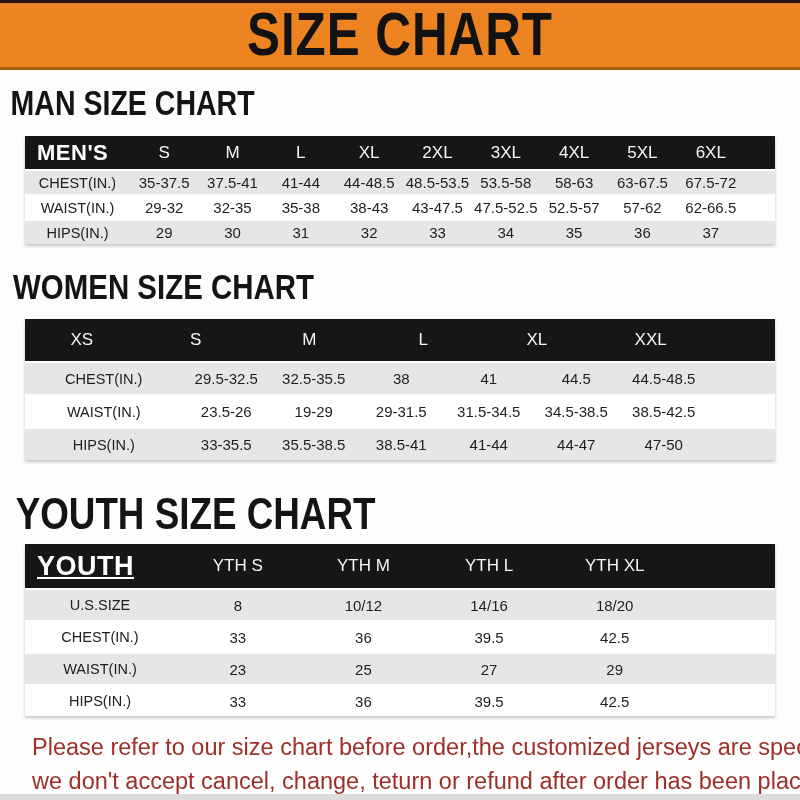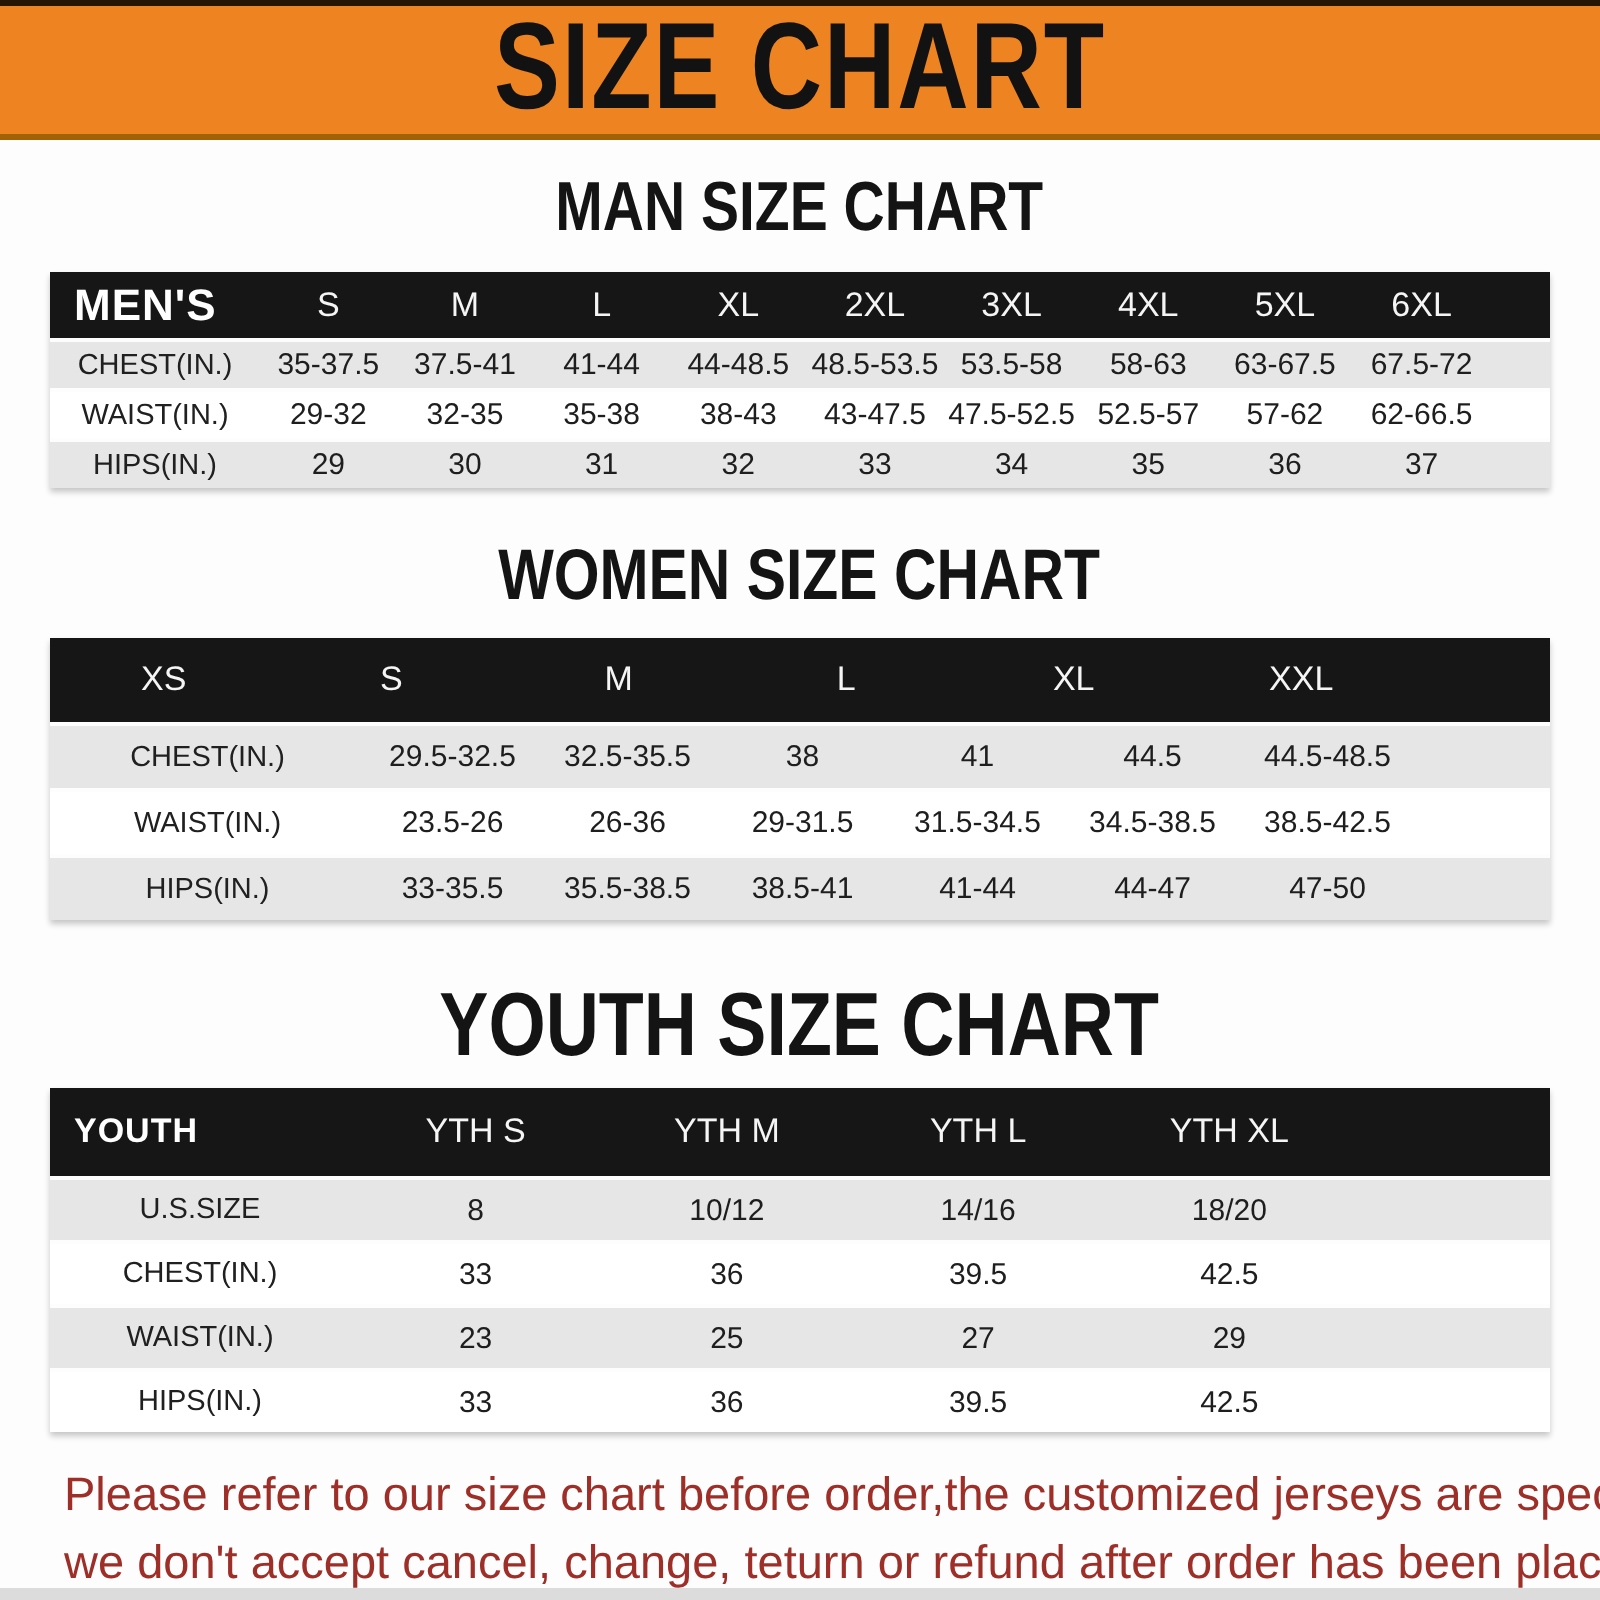--- a/index.html
+++ b/index.html
@@ -27,21 +27,21 @@
   .banner-title{
     margin:0;
     font-size:52px;font-weight:bold;color:#121212;
     letter-spacing:1px;
     transform:scale(0.95,1.18);
     transform-origin:center;
     white-space:nowrap;
   }
   
   .section-heading{
-    margin:0;text-align:center;font-weight:bold;color:#141414;
+    margin:0;text-align:left;font-weight:bold;color:#141414;
   }
   .section-heading .inner{
     display:inline-block;
     transform:scale(0.92,1.12);
     transform-origin:center;
     white-space:nowrap;
   }
   .heading-man{margin-top:16px;font-size:31px;height:36px;line-height:36px;}
   .heading-women{margin-top:24px;font-size:32px;height:38px;line-height:38px;}
   .heading-youth{margin-top:34px;font-size:40px;height:38px;line-height:38px;}
@@ -70,21 +70,21 @@
     box-sizing:border-box;
     padding-left:12px;
     font-size:14.5px;
     white-space:nowrap;
   }
   .trow.head .tlabel{
     font-weight:bold;letter-spacing:0.5px;
   }
   .men  .trow.head .tlabel{font-size:22px;}
   .women .trow.head .tlabel{font-size:23px;}
-  .youth .trow.head .tlabel{font-size:17px;}
+  .youth .trow.head .tlabel{font-size:27px;text-decoration:underline;}
   .trow.body .tlabel{text-align:center;padding-left:0;color:#202020;}
   .men  .tlabel{width:14%;}
   .women .tlabel{width:21%;}
   .youth .tlabel{width:20%;}
   .cells{flex:1;display:flex;}
   .men  .cells{margin-right:4%;}
   .women .cells{margin-right:9%;}
   .youth .cells{margin-right:13%;}
   .tcell{
     flex:1;text-align:center;white-space:nowrap;
@@ -197,21 +197,21 @@
           <span class="tcell">38</span>
           <span class="tcell">41</span>
           <span class="tcell">44.5</span>
           <span class="tcell">44.5-48.5</span>
         </div>
     </div>
     <div class="trow body white">
       <div class="tlabel">WAIST(IN.)</div>
       <div class="cells">
           <span class="tcell">23.5-26</span>
-          <span class="tcell">26-36</span>
+          <span class="tcell">19-29</span>
           <span class="tcell">29-31.5</span>
           <span class="tcell">31.5-34.5</span>
           <span class="tcell">34.5-38.5</span>
           <span class="tcell">38.5-42.5</span>
         </div>
     </div>
     <div class="trow body gray">
       <div class="tlabel">HIPS(IN.)</div>
       <div class="cells">
           <span class="tcell">33-35.5</span>

